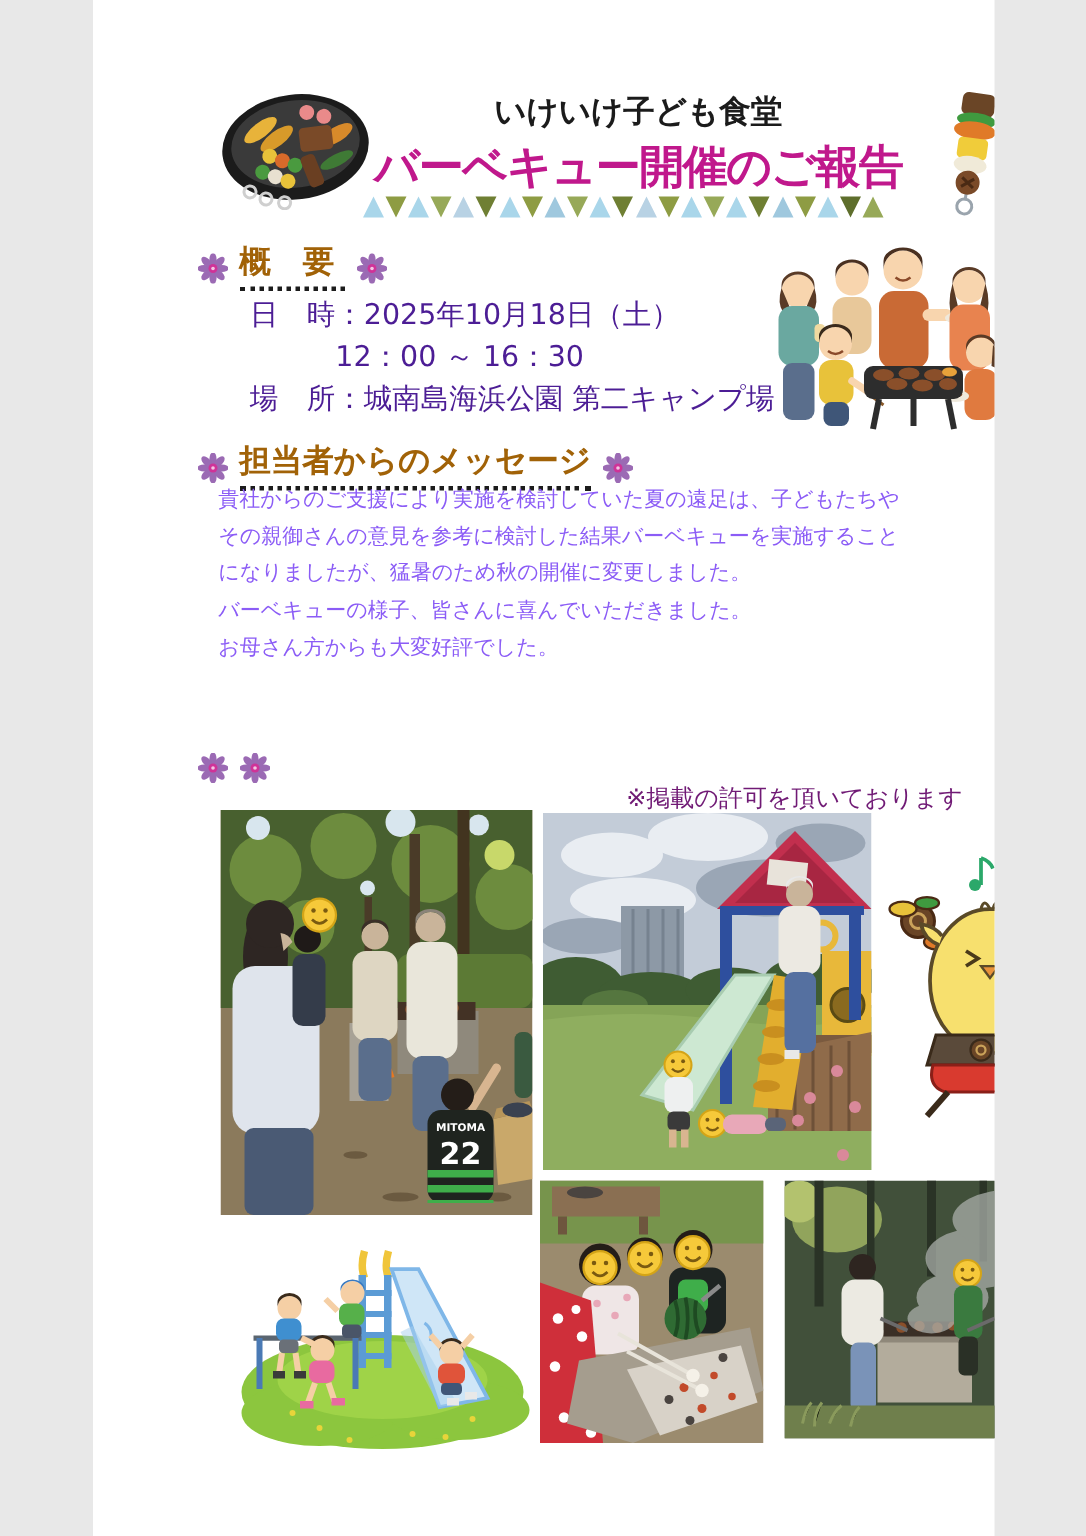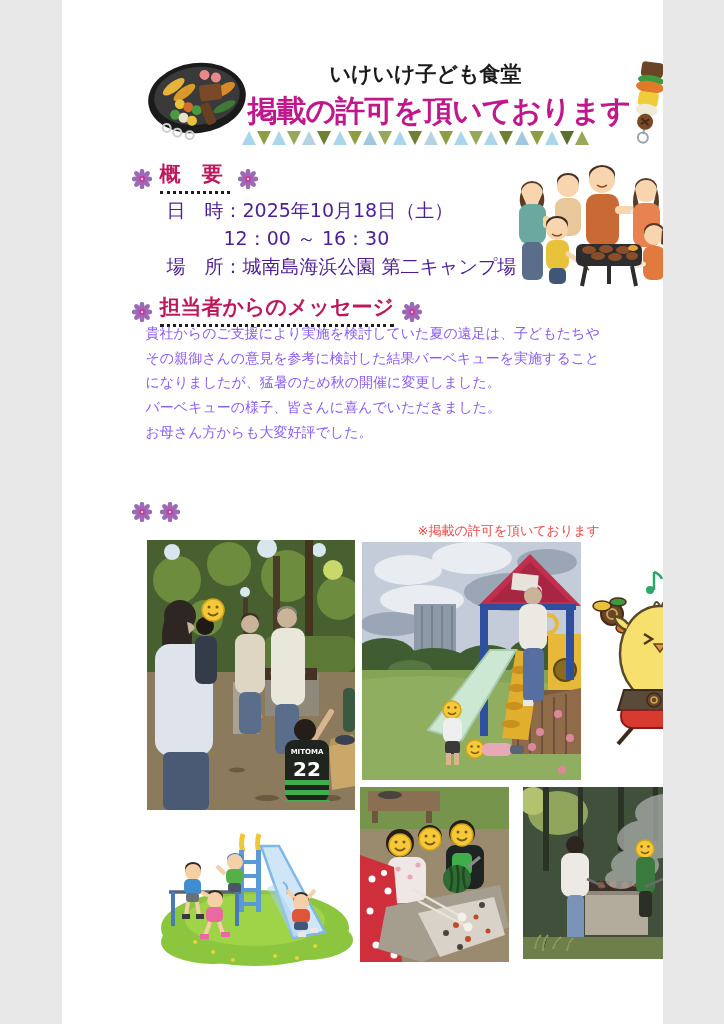--- a/index.html
+++ b/index.html
@@ -13,36 +13,36 @@
   .header-text{left:186px;top:60px;width:356px;text-align:center;}
   .site-name{font-size:21px;font-weight:900;color:#1b1b1b;letter-spacing:0px;white-space:nowrap;}
   .main-title{font-size:30px;font-weight:900;color:#c0188c;letter-spacing:-1px;white-space:nowrap;margin-top:3px;}
   .triangle-strip{left:180px;top:131px;width:348px;height:15px;display:flex;justify-content:space-between;align-items:flex-start;}
   .tri{width:0;height:0;border-left:7px solid transparent;border-right:7px solid transparent;}
   .tri.up{border-bottom:14px solid var(--c);}
   .tri.down{border-top:14px solid var(--c);}
   
   .sec-heading{display:flex;align-items:center;gap:8px;}
   .sec-heading .hx{
-    font-weight:900;color:#be185d;font-size:21px;white-space:nowrap;
+    font-weight:900;color:#a16207;font-size:21px;white-space:nowrap;
     padding-bottom:5px;border-bottom:3px dotted #1c1c1c;line-height:1.1;text-align:right;
   }
   .overview-heading{left:70px;top:163px;}
   .overview-heading .hx{letter-spacing:7px;}
   .message-heading{left:70px;top:296px;}
   .gallery-heading{left:70px;top:502px;}
   
   .overview-body{left:105px;top:196px;font-size:19px;color:#4c1d95;line-height:28px;}
   .overview-body div{white-space:nowrap;}
   .ov-time{padding-left:57px;}
   
   .message-body{left:84px;top:321px;font-size:14px;color:#8b5cf6;line-height:24.7px;}
   .message-body div{white-space:nowrap;}
   
-  .gallery-caption{left:356px;top:522px;font-size:13px;color:#ef4444;white-space:nowrap;}
+  .gallery-caption{left:356px;top:522px;font-size:16px;color:#701a75;white-space:nowrap;}
   .photo{display:block;}
   .ph1{left:85px;top:540px;}
   .ph2{left:300px;top:542px;}
   .chick{left:526px;top:562px;}
   .illpg{left:93px;top:824px;}
   .ph3{left:298px;top:787px;}
   .ph4{left:461px;top:787px;}
   .plate{left:83px;top:58px;}
   .skewers{left:556px;top:56px;}
   .family{left:432px;top:158px;}
@@ -74,21 +74,21 @@
         <rect x="56" y="46" width="10" height="22" rx="3" fill="#6a3f22" transform="rotate(-15 61 57)"></rect>
       </g>
       <circle cx="18" cy="66" r="4" fill="none" stroke="#cfcfcf" stroke-width="2"></circle>
       <circle cx="28" cy="72" r="4" fill="none" stroke="#cfcfcf" stroke-width="2"></circle>
       <circle cx="40" cy="76" r="4" fill="none" stroke="#cfcfcf" stroke-width="2"></circle>
     </g>
   </svg>
 
   <div class="abs header-text">
     <div class="site-name">いけいけ子ども食堂</div>
-    <div class="main-title">掲載の許可を頂いております</div>
+    <div class="main-title">バーベキュー開催のご報告</div>
   </div>
   <div class="abs triangle-strip">
       <div class="tri up" style="--c: #a9d6ea;"></div>
       <div class="tri down" style="--c: #8e9c43;"></div>
       <div class="tri up" style="--c: #a9d6ea;"></div>
       <div class="tri down" style="--c: #97a958;"></div>
       <div class="tri up" style="--c: #b8d2e4;"></div>
       <div class="tri down" style="--c: #6f7f33;"></div>
       <div class="tri up" style="--c: #a9d6ea;"></div>
       <div class="tri down" style="--c: #8e9c43;"></div>

